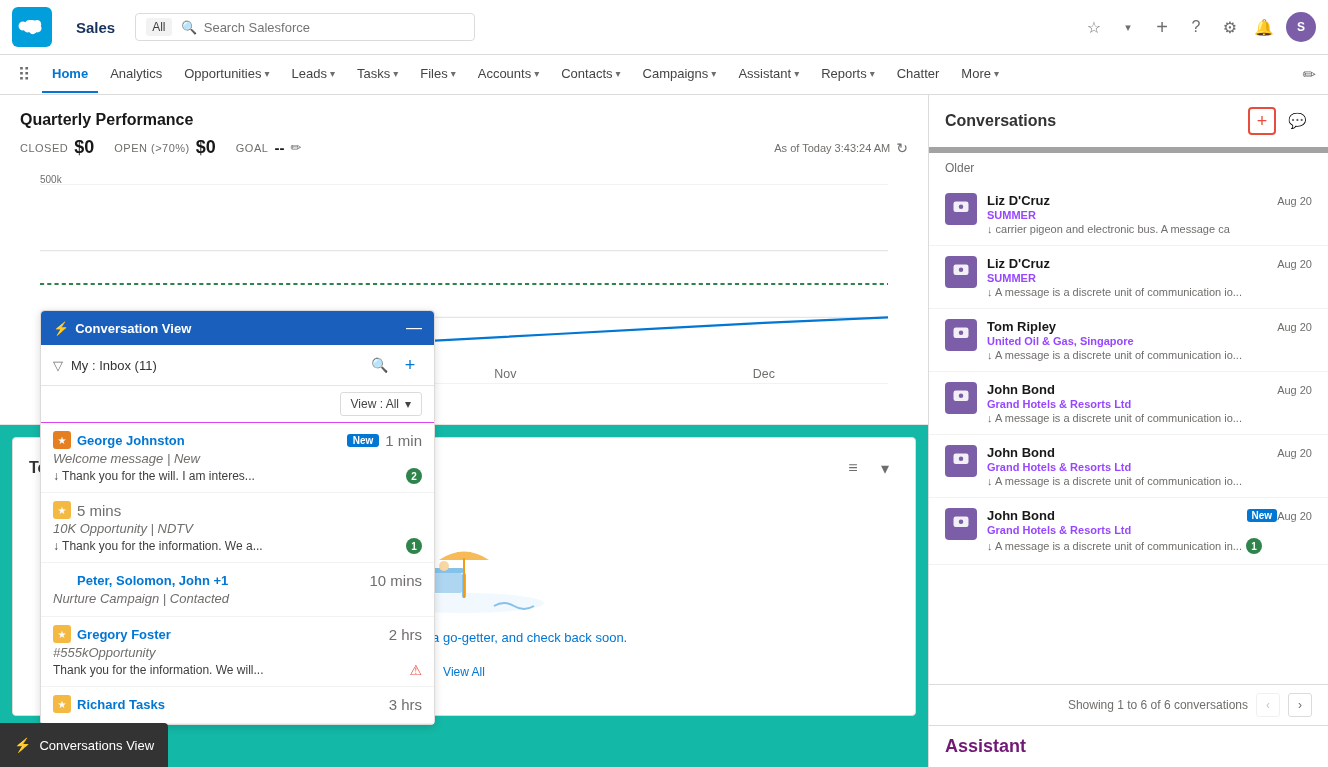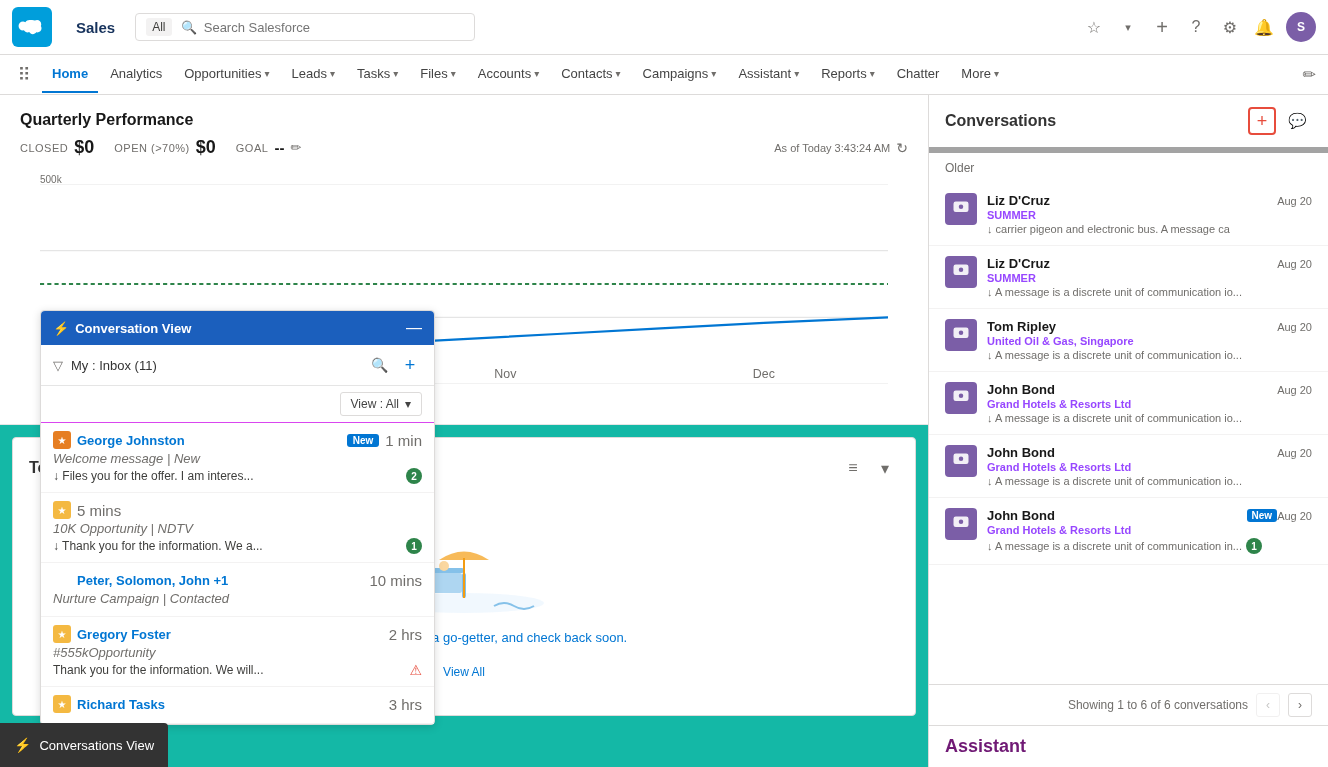--- a/index.html
+++ b/index.html
@@ -320,21 +320,21 @@
     <div id="conv-items-container">
         <div class="conv-item">
     <div class="conv-item-header">
       <div class="badge-star-orange">★</div>
       <span class="conv-name">George Johnston</span>
       <span class="badge-new">New</span>
       <span class="conv-time">1 min</span>
     </div>
     <div class="conv-sub">Welcome message | New</div>
     <div class="conv-preview">
-      <span>↓ Files you for the offer. I am interes...</span>
+      <span>↓ Thank you for the will. I am interes...</span>
       <span class="badge-count">2</span>
     </div>
   </div>
         <div class="conv-item">
     <div class="conv-item-header">
       <div class="badge-star-yellow">★</div>
 
       <span class="conv-time">5 mins</span>
     </div>
     <div class="conv-sub">10K Opportunity | NDTV</div>

